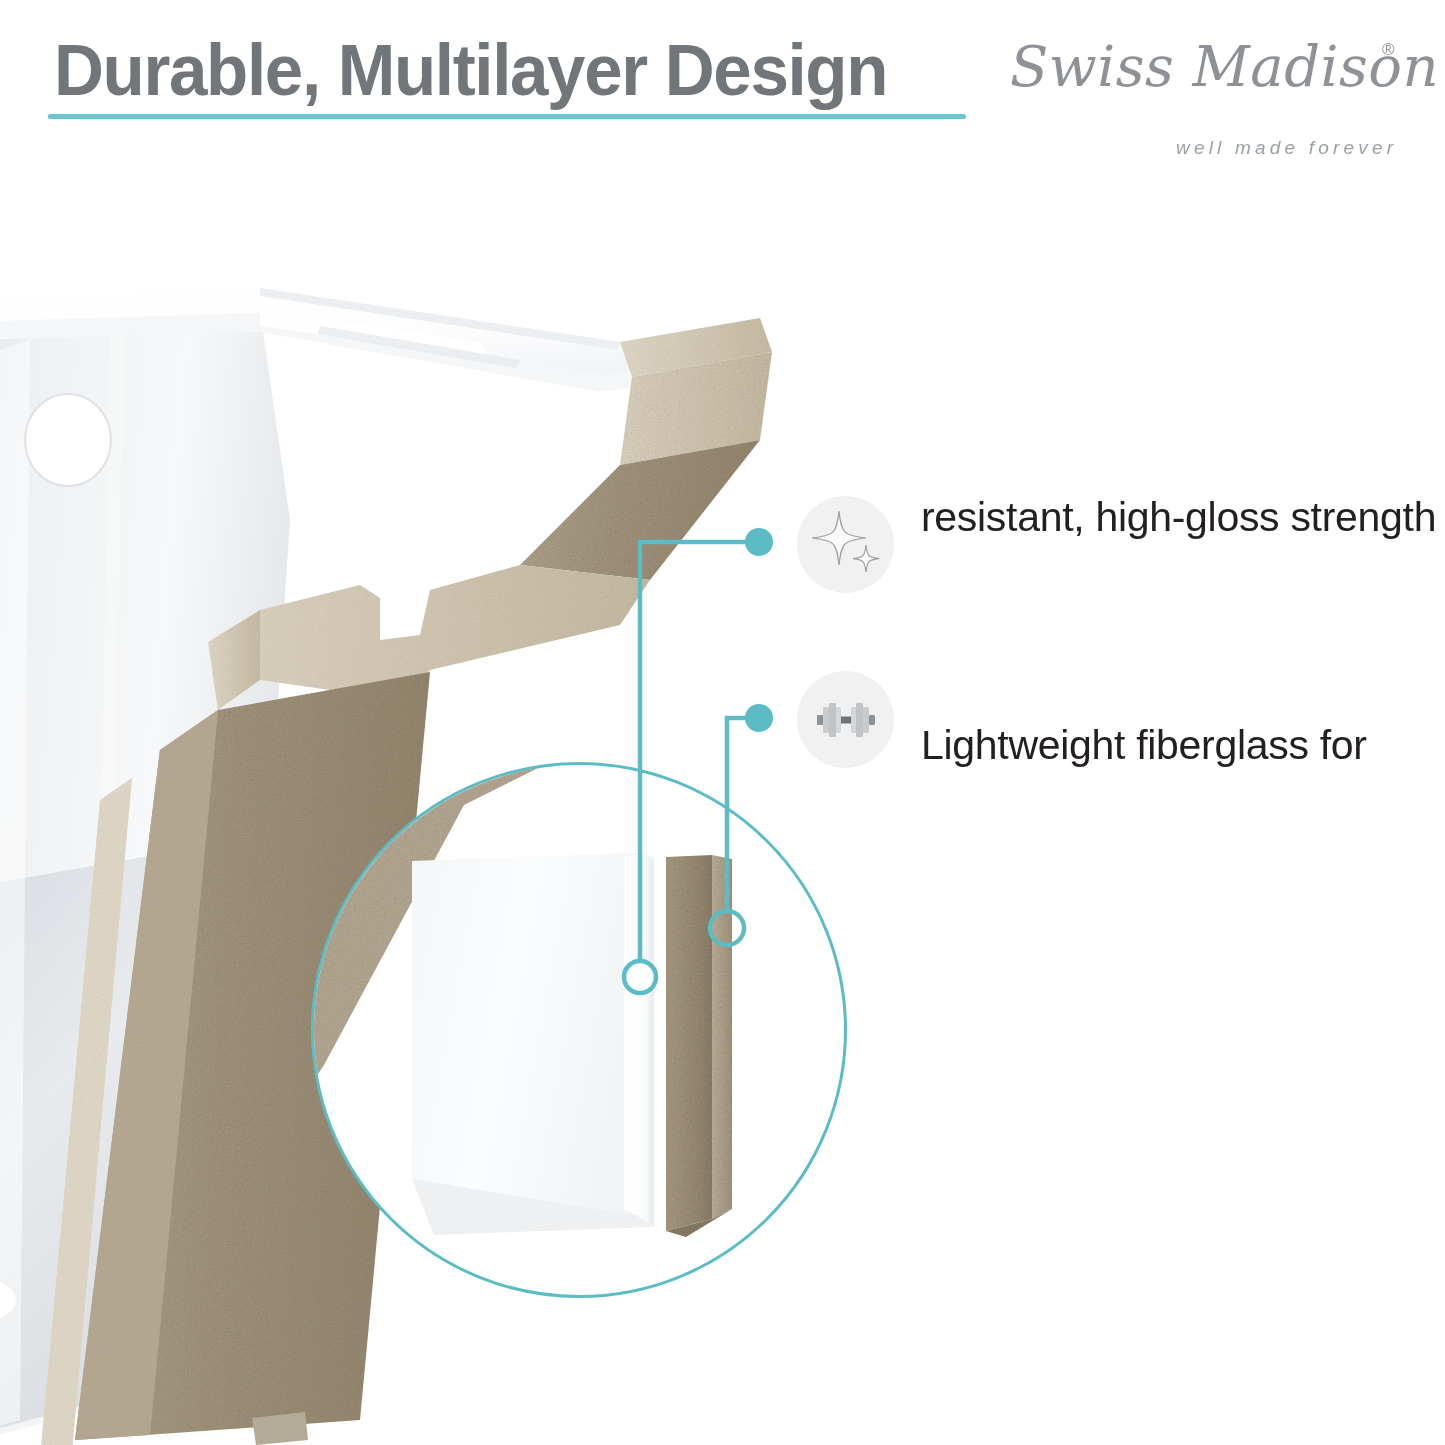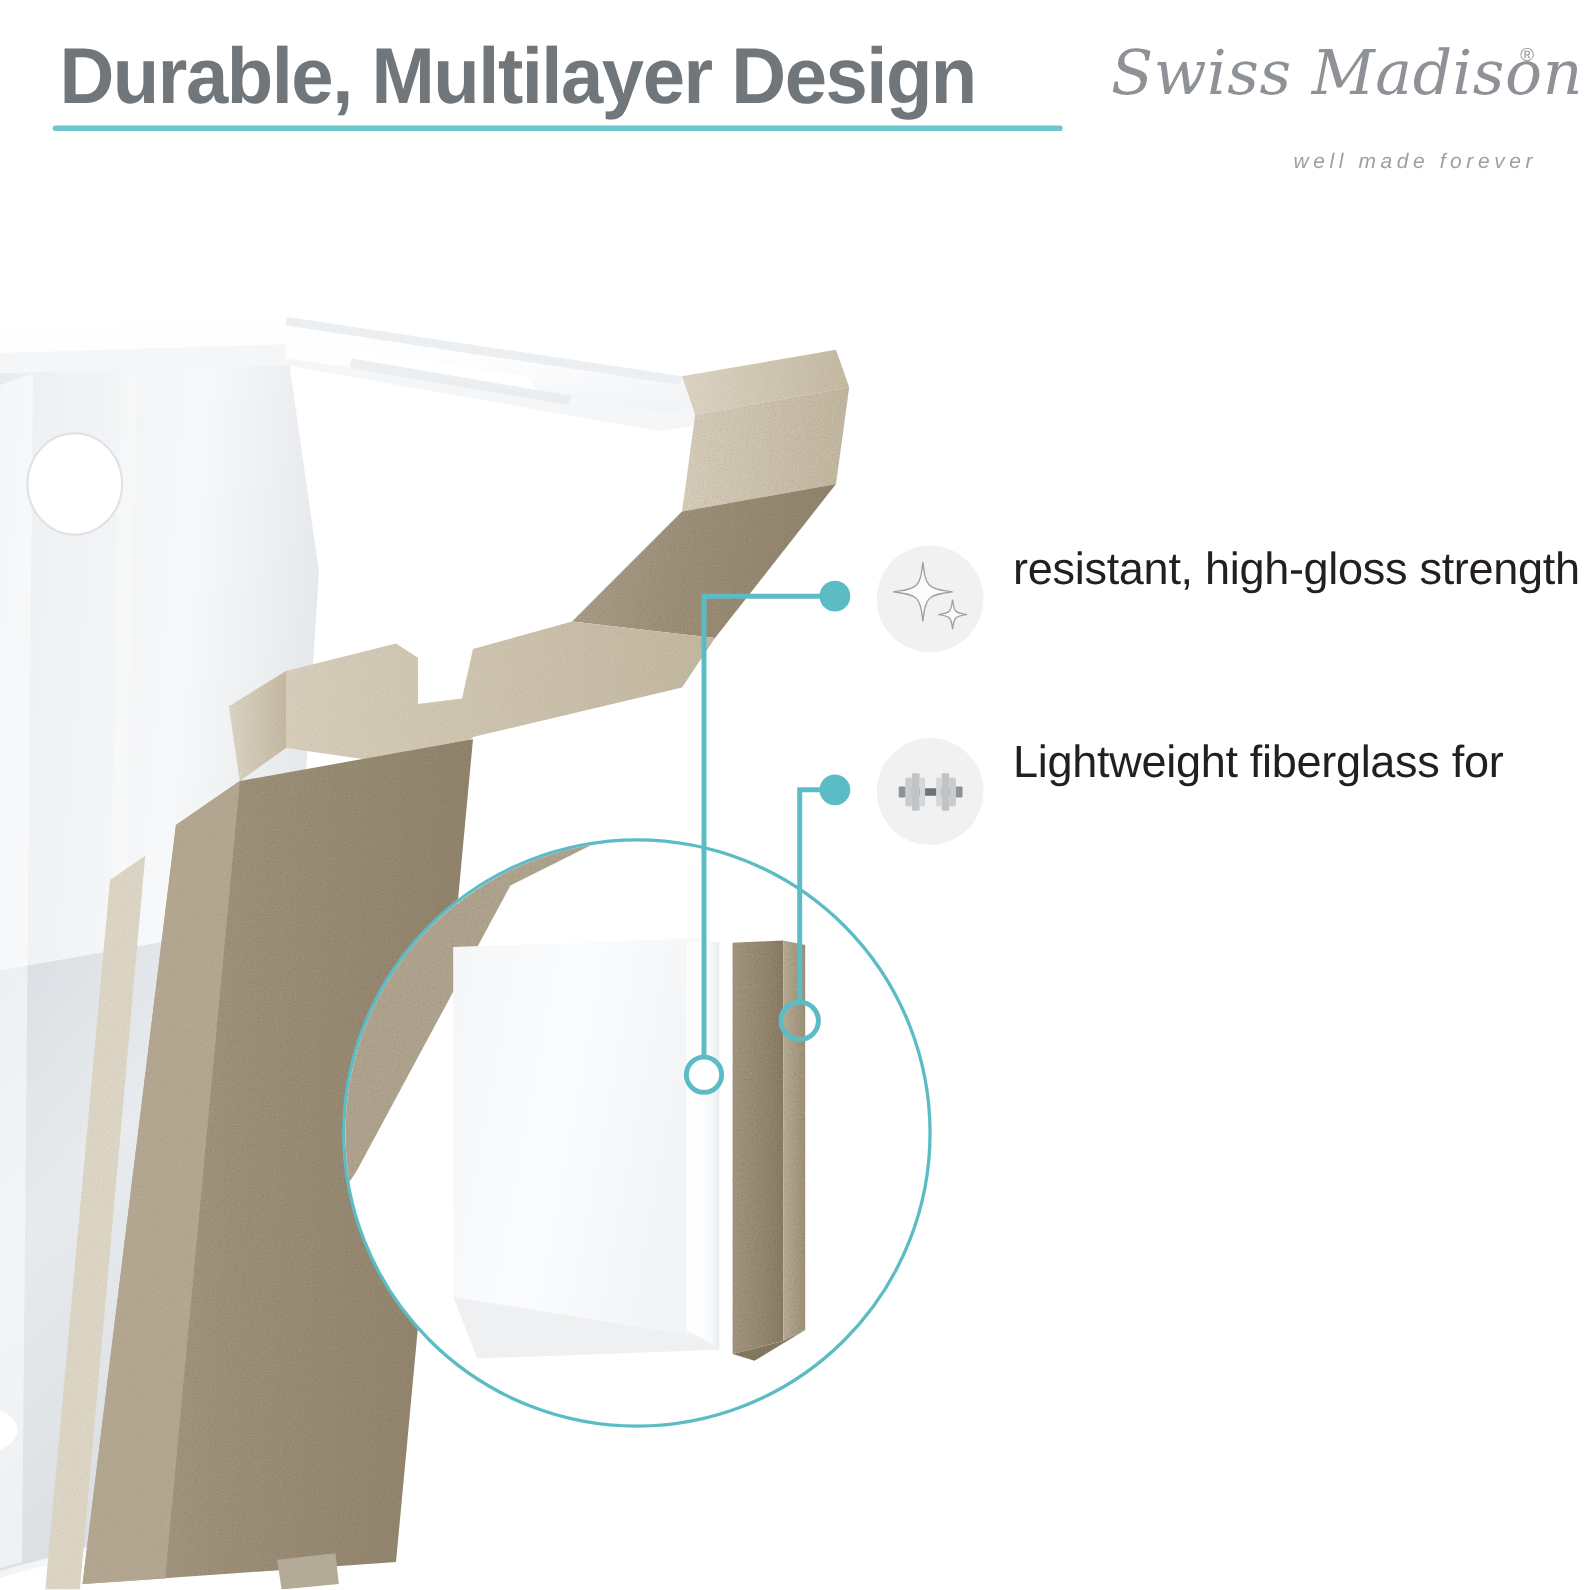--- a/index.html
+++ b/index.html
@@ -92,21 +92,21 @@
     pointer-events:none;
   }
 
   
   .feature{
     position:absolute;
     display:flex;
     align-items:flex-start;
   }
   #feature-0{ left:797px; top:494px; }
-  #feature-1{ left:797px; top:669px; }
+  #feature-1{ left:797px; top:669px;align-items:flex-end; }
 
   .feature-icon-wrap{
     width:97px; height:97px;
     border-radius:50%;
     background:#f1f1f1;
     flex:0 0 auto;
     position:relative;
     margin-top:2px;
   }
   .feature-icon-wrap svg{

